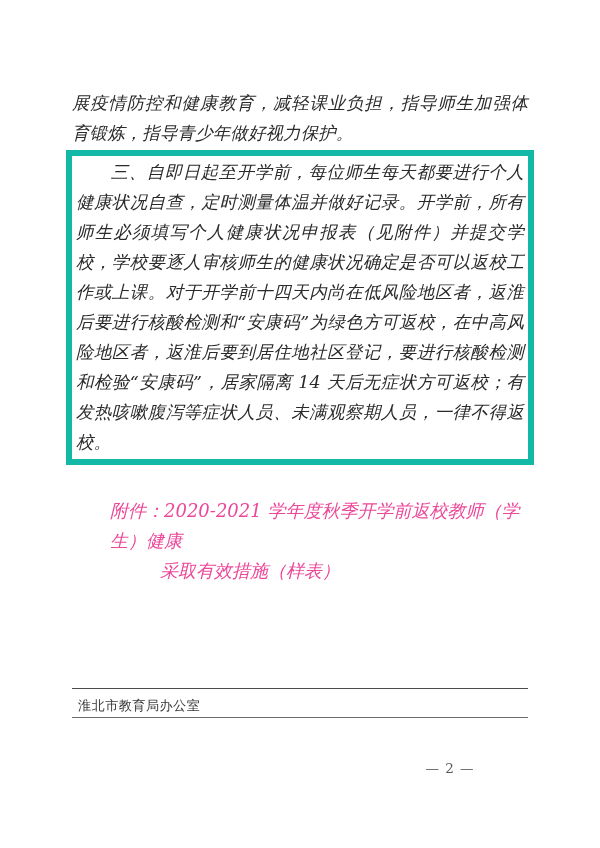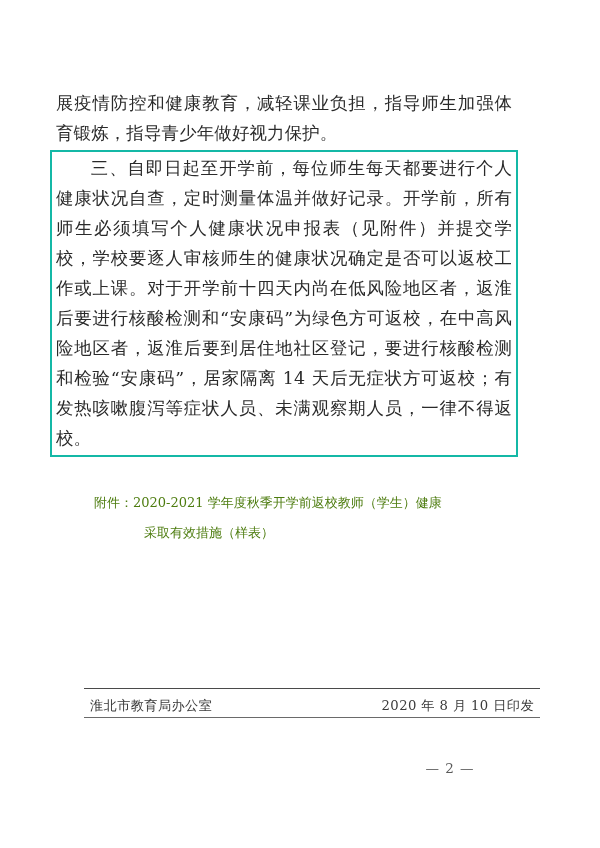--- a/index.html
+++ b/index.html
@@ -12,64 +12,64 @@
   }
   #page {
     position: relative;
     width: 600px;
     height: 848px;
     background: #ffffff;
     overflow: hidden;
   }
   .doc-body {
     position: absolute;
-    left: 56px;
+    left: 72px;
     top: 88px;
     width: 456px;
+    font-style: italic;
   }
   .para {
     font-family: "DejaVu Serif", "Liberation Serif", serif;
     font-size: 17.4px;
     line-height: 30px;
     color: #2a2a2a;
     text-align: justify;
     text-justify: inter-character;
     letter-spacing: 0.2px;
     margin: 0;
   }
   .para.indent {
     text-indent: 2em;
   }
   .highlight-box {
-    border: 2px solid #14b8a6;
+    border: 6px solid #14b8a6;
     padding: 1px 4px 2px 4px;
     margin: 2px -6px 1px -6px;
     box-sizing: border-box;
   }
   .spacer-4 { height: 4px; }
 
   .attachment {
     margin-top: 26px;
-    font-size: 13px;
+    font-size: 18px;
     line-height: 30px;
-    color: #4d7c0f;
+    color: #ec4899;
     padding-left: 38px;
     text-indent: 0;
   }
   .attachment .cont {
     padding-left: 50px;
     display: block;
   }
 
   .footer {
     position: absolute;
     left: 72px;
     top: 688px;
     width: 456px;
-    margin-left: 12px;
   }
   .rule-top {
     border-top: 1.6px solid #4a4a4a;
     width: 100%;
     height: 0;
   }
   .rule-bottom {
     border-top: 1.2px solid #6a6a6a;
     width: 100%;
     height: 0;
@@ -116,20 +116,19 @@
       <span>附件：</span><span>2020-2021 学年度秋季开学前返校教师（学生）健康</span>
       <span class="cont">采取有效措施（样表）</span>
     </div>
 
   </div>
 
   <div class="footer">
     <div class="rule-top"></div>
     <div class="footer-row">
       <span>淮北市教育局办公室</span>
-      <span>2020 年 8 月 10 日印发</span>
     </div>
     <div class="rule-bottom"></div>
   </div>
 
   <div class="page-number">— 2 —</div>
 
 </div>
 
 </body></html>

